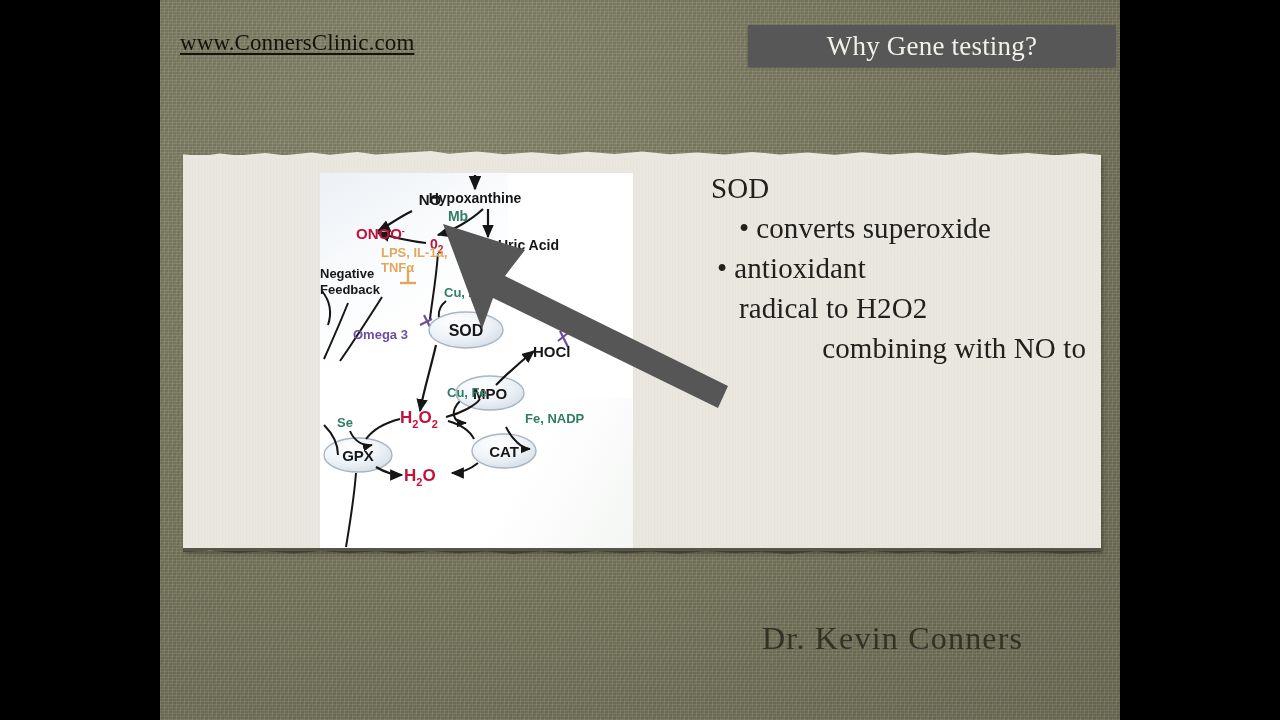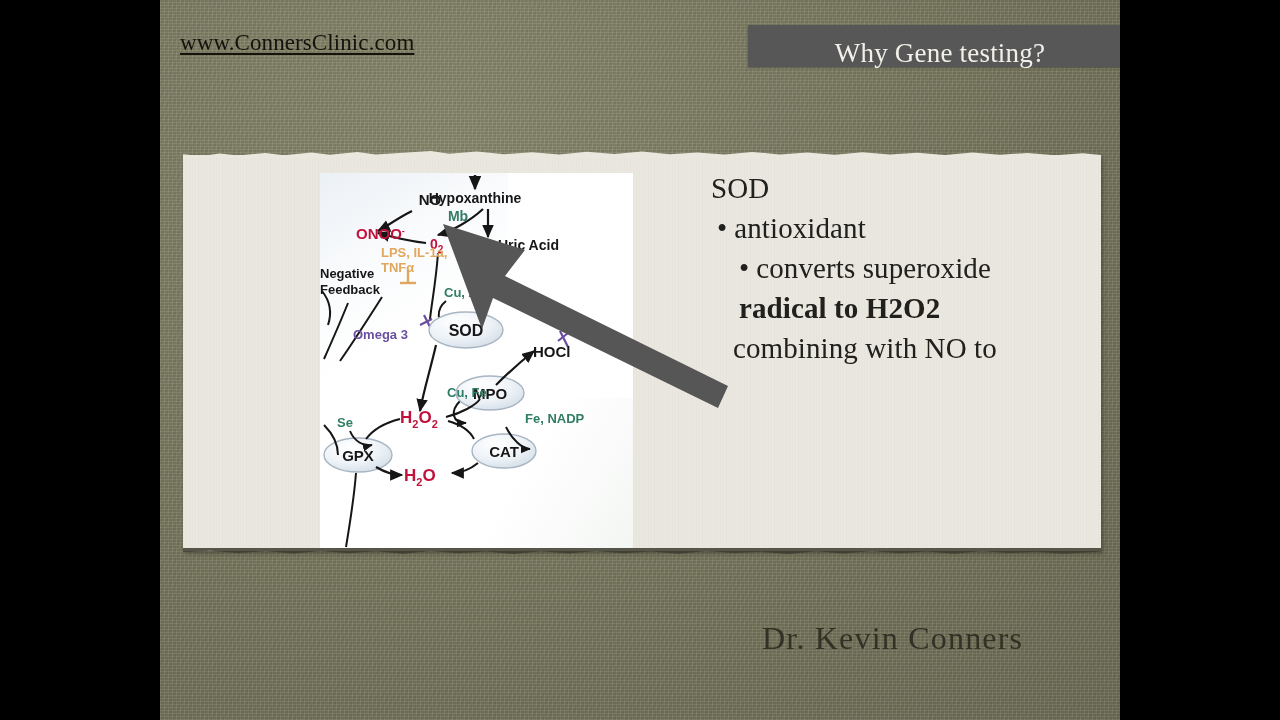--- a/index.html
+++ b/index.html
@@ -73,24 +73,23 @@
   
   #title-banner {
     position: absolute;
     left: 748px;
     top: 25px;
     width: 368px;
     height: 42px;
     background: #575757;
     z-index: 10;
     display: flex;
-    align-items: flex-end;
+    align-items: center;
     justify-content: center;
     box-shadow: 0 1px 2px rgba(0,0,0,0.25);
-    padding-left: 8px;
   }
   #title-banner .title-text {
     font-family: "Liberation Serif", serif;
     font-size: 27px;
     color: #f2f0e9;
     letter-spacing: .2px;
     white-space: nowrap;
     line-height: 1;
   }
 
@@ -194,22 +193,22 @@
   }
   #body-text .ln {
     font-size: 29px;
     line-height: 40px;
     white-space: nowrap;
     letter-spacing: .1px;
   }
   #body-text .ln.lvl0 { padding-left: 0px; }
   #body-text .ln.lvl1 { padding-left: 6px; }
   #body-text .ln.lvl2 { padding-left: 28px; }
-  #body-text .ln.cont1 { padding-left: 22px; }
-  #body-text .ln.cont2 { padding-left: 28px; font-weight: bold; }
+  #body-text .ln.cont1 { padding-left: 22px; text-align: right; }
+  #body-text .ln.cont2 { padding-left: 28px; }
   #body-text .bullet { margin-right: 7px; }
 
   
   #signature {
     position: absolute;
     left: 762px;
     top: 620px;
     z-index: 10;
     font-family: "Liberation Serif", serif;
     font-size: 32px;
@@ -340,25 +339,25 @@
 
         <text class="dg-label" x="80" y="250" font-size="17" fill="#c2123c">H<tspan font-size="11" dy="5">2</tspan><tspan font-size="17" dy="-5">O</tspan><tspan font-size="11" dy="5">2</tspan></text>
         <text class="dg-label" x="84" y="308" font-size="17" fill="#c2123c">H<tspan font-size="11" dy="5">2</tspan><tspan font-size="17" dy="-5">O</tspan></text>
       </svg>
     </div>
 
     <div id="body-text" style="left:528px; top:13px;">
       <div class="ln lvl0">
         <span>SOD</span>
       </div>
+      <div class="ln lvl2">
+        <span class="bullet">•</span><span>converts superoxide</span>
+      </div>
       <div class="ln lvl1">
         <span class="bullet">•</span><span>antioxidant</span>
-      </div>
-      <div class="ln lvl2">
-        <span class="bullet">•</span><span>converts superoxide</span>
       </div>
       <div class="ln cont2">
         <span>radical to H2O2</span>
       </div>
       <div class="ln cont1">
         <span>combining with NO to</span>
       </div>
     </div>
   </div>
 

